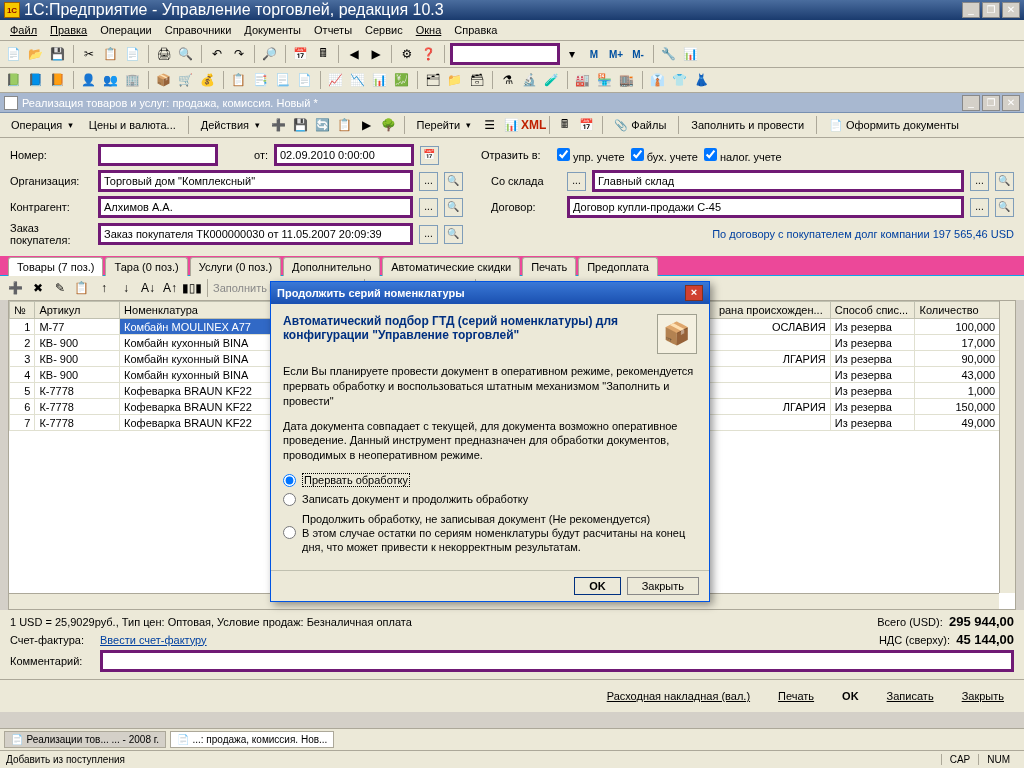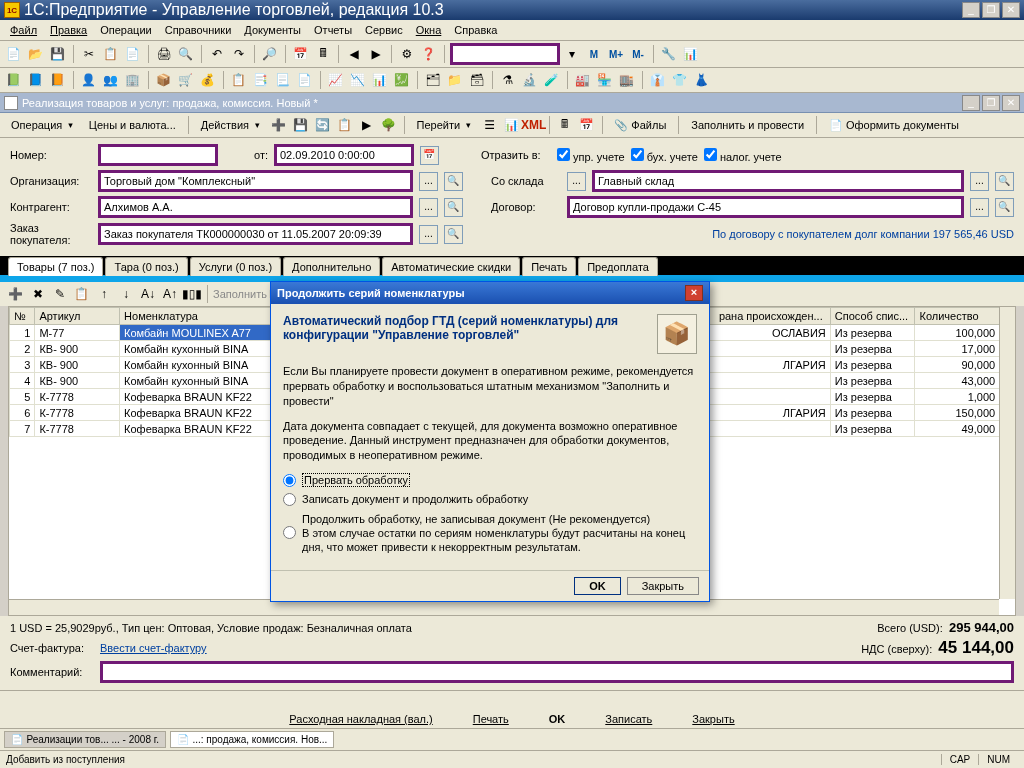--- a/index.html
+++ b/index.html
@@ -23,38 +23,38 @@
 .doc-toolbar .drop::after { content: "▾"; margin-left: 3px; font-size: 9px; }
 .form-area { background: #ece9d8; padding: 6px 10px; }
 .form-row { display: flex; align-items: center; margin-bottom: 4px; gap: 6px; }
 .lbl { width: 82px; }
 .lbl2 { width: 70px; }
 .inp { background: #fff; border: 3px solid #701a75; height: 19px; padding: 8px 3px; font: inherit; }
 .choosebtn { width: 19px; height: 19px; border: 1px solid #7f9db9; background: #ece9d8; text-align:center; line-height:15px; cursor:pointer; font-size:10px;}
 .chk { margin-right: 3px; }
 .link { color: #0040a0; text-decoration: underline; cursor: pointer; }
 .debt { color: #0040a0; text-align: right; flex:1;}
-.tabs { display: flex; background: #000000; border-bottom: 7px solid #0ea5e9; padding: 0 8px; }
+.tabs { display: flex; background: #ec4899; border-bottom: 1px solid #0ea5e9; padding: 0 8px; }
 .tab { padding: 3px 8px; border: 1px solid #aca899; border-bottom: none; background: #ece9d8; margin-right: 2px; border-radius: 3px 3px 0 0; cursor:pointer; position:relative;top:1px;}
 .tab.active { background: #fff; font-weight: normal; }
 .subtoolbar { background: #ece9d8; padding: 2px 6px; display: flex; gap: 2px; align-items:center;}
 .grid-wrap { background: #fff; border: 1px solid #aca899; margin: 0 8px; height: 310px; position:relative; overflow:hidden;}
 .grid { width: 100%; border-collapse: collapse; font-size: 11px; }
 .grid th { background: #ece9d8; border: 1px solid #c0c0b0; padding: 2px 4px; text-align: left; font-weight: normal; position:sticky;top:0;}
 .grid td { border: 1px solid #e0e0d0; padding: 1px 4px; height: 16px; }
 .grid tr.sel td { background: #fff; }
 .grid tr.sel td.selcell { background: #3169c6; color: #fff; }
 .num-col { text-align: right; width: 24px; }
 .qty { text-align: right; }
 .scrollbar-h { position:absolute;bottom:0;left:0;right:16px;height:16px;background:#ece9d8;border-top:1px solid #aca899;}
 .scrollbar-v { position:absolute;top:0;bottom:16px;right:0;width:16px;background:#ece9d8;border-left:1px solid #aca899;}
 .footer-area { background:#ece9d8; padding:4px 10px;}
 .footer-row { display:flex;align-items:center;margin-bottom:3px;}
 .totals { text-align:right; }
-.action-row { display:flex;justify-content:center;gap:20px;padding:20px 10px;background:#ece9d8;border-top:1px solid #aca899;}
+.action-row { display:flex;justify-content:flex-end;gap:8px;padding:8px 10px;background:#ece9d8;border-top:1px solid #aca899;}
 .action-row .abtn { padding:2px 10px;cursor:pointer;}
 .action-row .abtn.ok { font-weight:bold;}
 .taskbar { position:absolute;bottom:18px;left:0;right:0;height:22px;background:#ece9d8;border-top:1px solid #aca899;display:flex;align-items:center;padding:0 4px;gap:4px;}
 .taskitem { padding:2px 6px;border:1px solid #aca899;background:#d4d0c8;display:flex;align-items:center;gap:3px;font-size:10px;cursor:pointer;}
 .taskitem.active{background:#fff;}
 .statusbar { position:absolute;bottom:0;left:0;right:0;height:18px;background:#ece9d8;border-top:1px solid #aca899;display:flex;align-items:center;padding:0 6px;font-size:10px;}
 .statusbar .sp{flex:1;}
 .statusbar .cell{border-left:1px solid #aca899;padding:0 8px;}
 
 
@@ -383,21 +383,21 @@
 
 <div class="footer-area">
   <div class="footer-row">
     <div style="flex:1">1 USD = 25,9029руб., Тип цен: Оптовая, Условие продаж: Безналичная оплата</div>
     <div class="totals"><span>Всего (USD):</span>&nbsp;&nbsp;<b style="font-size:13px">295 944,00</b></div>
   </div>
   <div class="footer-row">
     <div style="width:90px">Счет-фактура:</div>
     <span class="link">Ввести счет-фактуру</span>
     <div style="flex:1"></div>
-    <div class="totals"><span>НДС (сверху):</span>&nbsp;&nbsp;<b style="font-size:17px">45 144,00</b></div>
+    <div class="totals"><span>НДС (сверху):</span>&nbsp;&nbsp;<b style="font-size:13px">45 144,00</b></div>
   </div>
   <div class="footer-row">
     <div style="width:90px">Комментарий:</div>
     <input class="inp" style="flex: 1 1 0%;" value="">
   </div>
 </div>
 
 <div class="action-row">
   <span class="abtn link" style="text-decoration:underline;color:#000">Расходная накладная (вал.)</span>
   <span class="abtn" style="text-decoration:underline">Печать</span>

